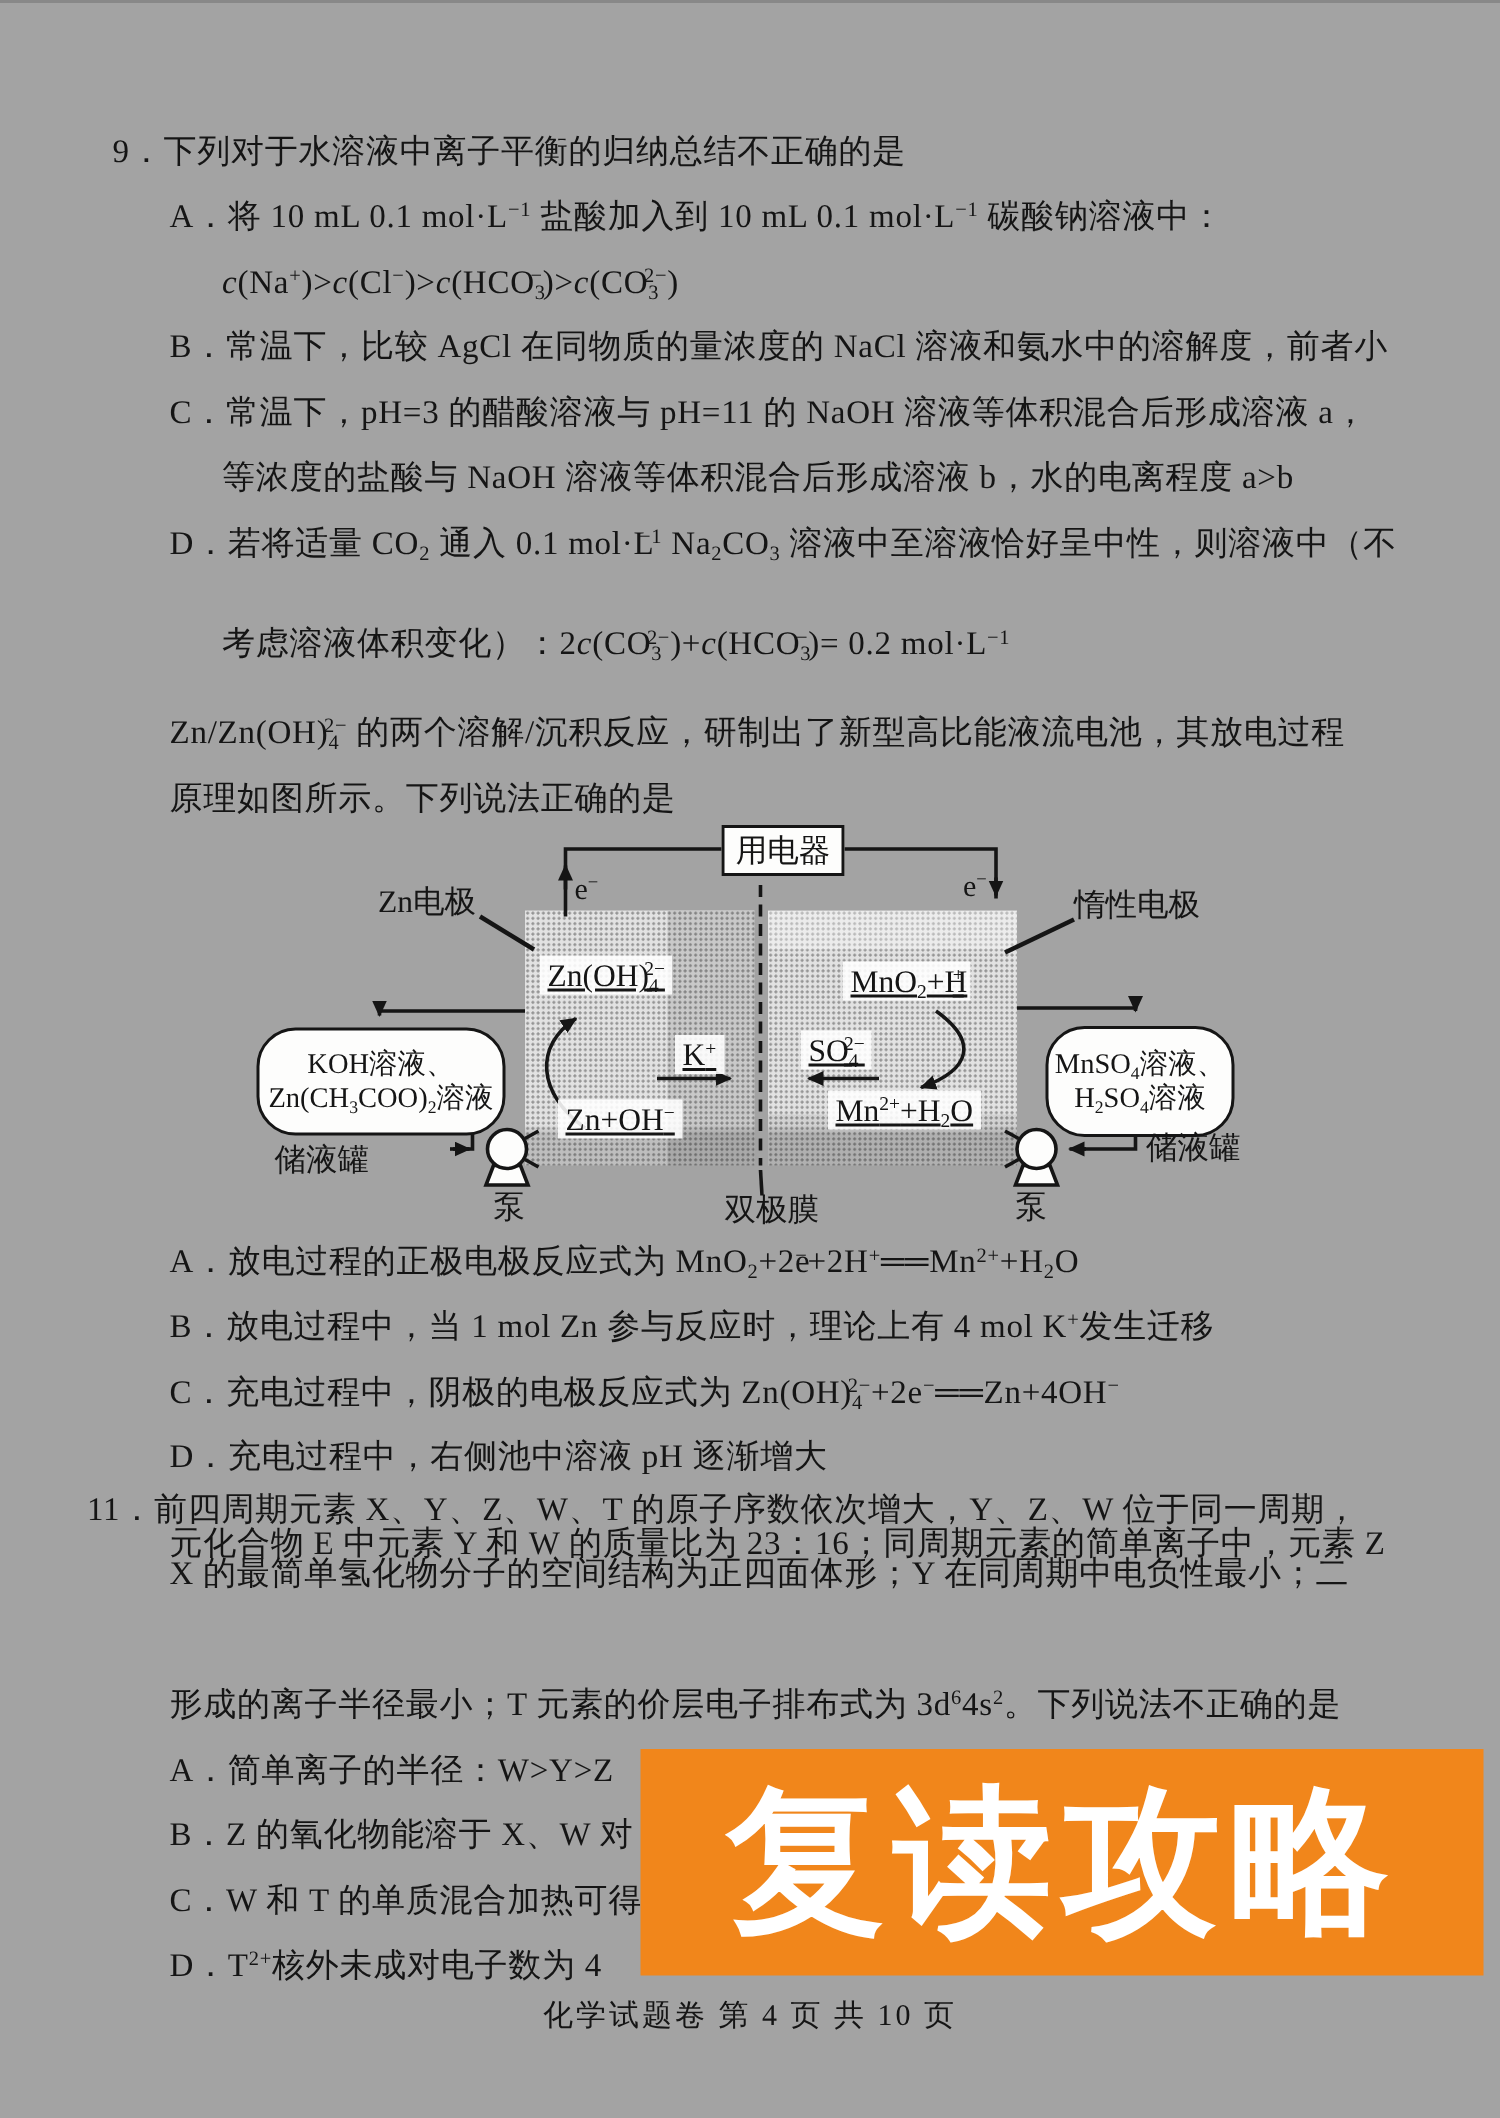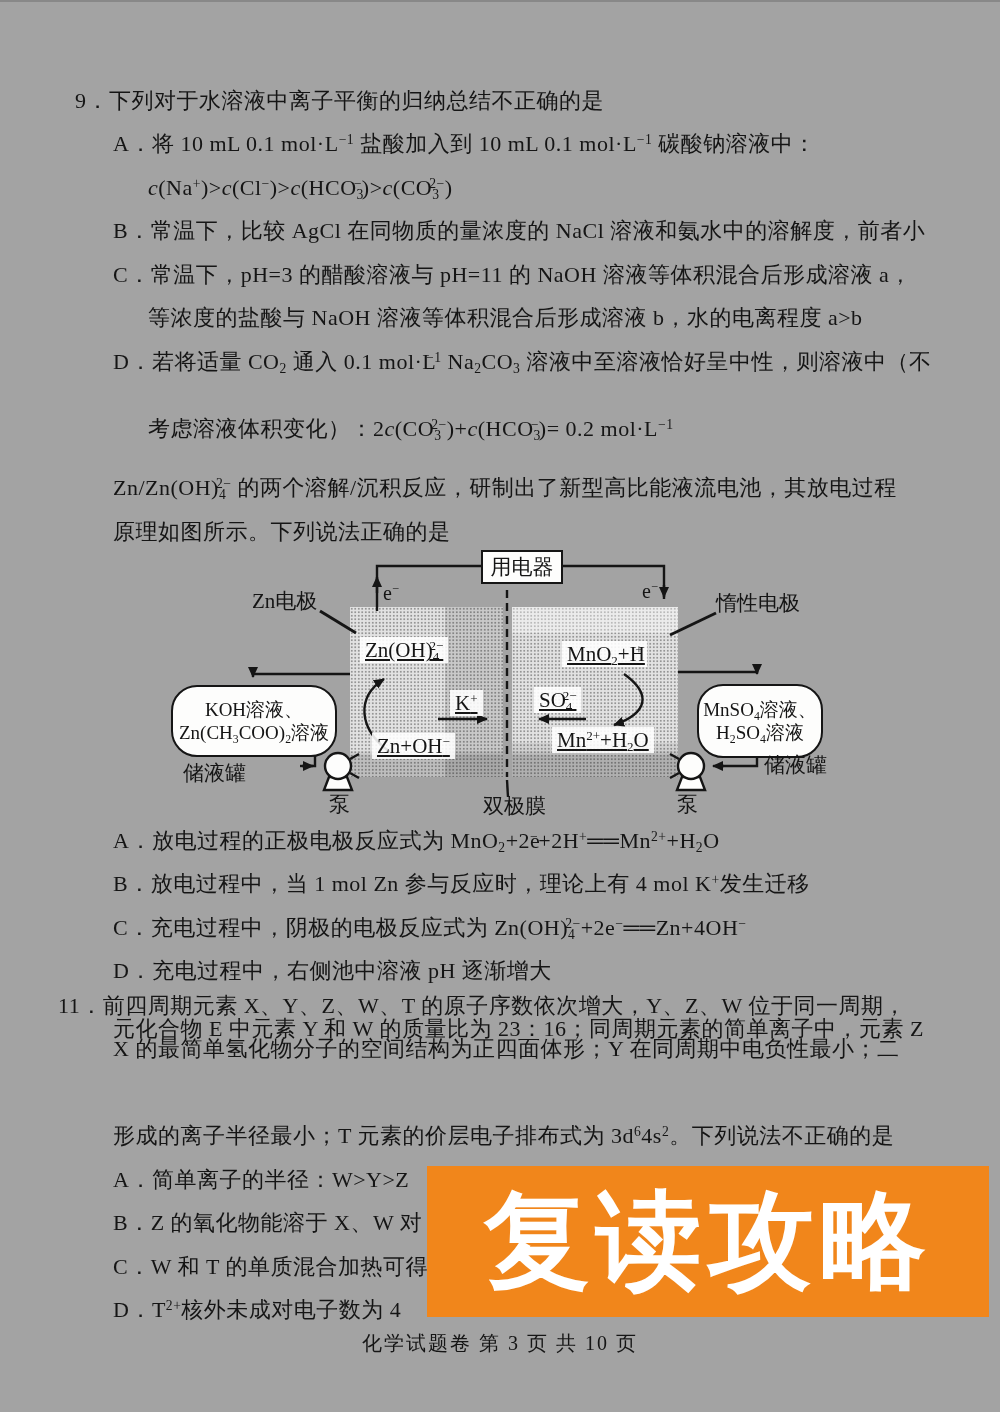--- a/index.html
+++ b/index.html
@@ -171,15 +171,15 @@
   <div class="line ind-opt" style="top:1032px">X 的最简单氢化物分子的空间结构为正四面体形；Y 在同周期中电负性最小；二</div>
   <div class="line ind-opt" style="top:1012px">元化合物 E 中元素 Y 和 W 的质量比为 23：16；同周期元素的简单离子中，元素 Z</div>
   <div class="line ind-opt" style="top:1119px">形成的离子半径最小；T 元素的价层电子排布式为 3d<sup>6</sup>4s<sup>2</sup>。下列说法不正确的是</div>
   <div class="line ind-opt" style="top:1163px">A．简单离子的半径：W&gt;Y&gt;Z</div>
   <div class="line ind-opt" style="top:1206px">B．Z 的氧化物能溶于 X、W 对</div>
   <div class="line ind-opt" style="top:1250px">C．W 和 T 的单质混合加热可得</div>
   <div class="line ind-opt" style="top:1293px">D．T<sup>2+</sup>核外未成对电子数为 4</div>
 
   <div class="watermark" style="background-color: rgb(241, 134, 27);">复读攻略</div>
 
-  <div class="footer">化学试题卷 第 3 页 共 10 页</div>
+  <div class="footer">化学试题卷 第 4 页 共 10 页</div>
 
 </div>
 
 </body></html>

